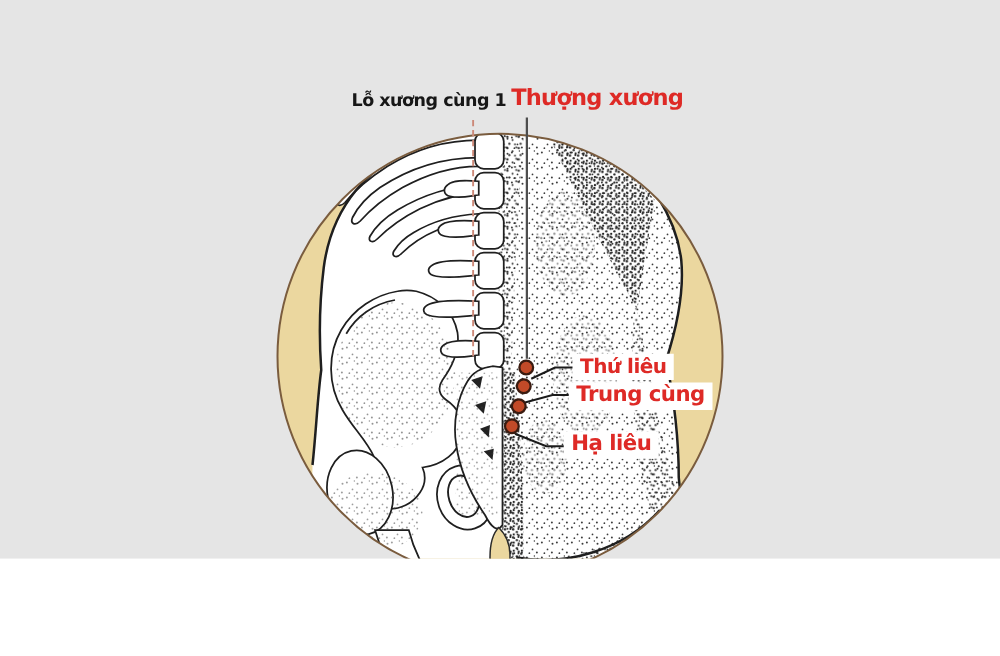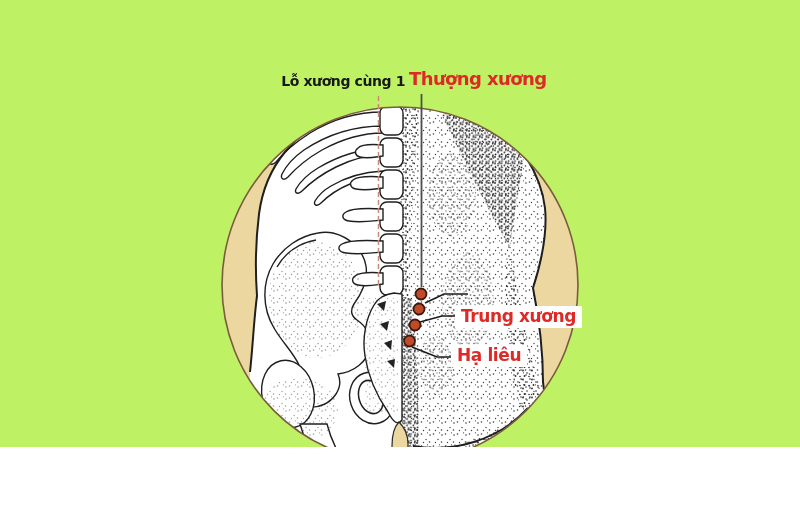--- a/index.html
+++ b/index.html
@@ -1,17 +1,17 @@
 <!DOCTYPE html>
 <html><head>
 <meta charset="utf-8">
 <style>
   html,body{margin:0;padding:0;background:#ffffff;}
   #stage{
-    position:relative;width:800px;height:447px;background:#bef264;overflow:hidden;
+    position:relative;width:800px;height:447px;background:#e5e5e5;overflow:hidden;
     font-family:"DejaVu Sans","Liberation Sans",sans-serif;
   }
   #art{position:absolute;left:0;top:0;width:800px;height:525px;}
   .lbl{position:absolute;white-space:nowrap;font-weight:bold;line-height:1;}
   .lbl-black{color:#171717;font-size:14px;letter-spacing:-0.4px;}
   .lbl-red-big{color:#de2a26;font-size:18px;letter-spacing:-0.6px;}
   .tag{position:absolute;white-space:nowrap;font-weight:bold;color:#de2a26;
        background:#ffffff;padding:2px 6px 3px 6px;line-height:1;letter-spacing:-0.4px;}
   .tag-17{font-size:16px;}
   .tag-18{font-size:17px;}
@@ -156,19 +156,20 @@
       <circle cx="419" cy="309" r="5.5"></circle>
       <circle cx="415" cy="325" r="5.5"></circle>
       <circle cx="409.5" cy="341" r="5.5"></circle>
     </g>
   </svg>
 
   <div class="lbl lbl-black" style="right:395px;top:74px;">Lỗ xương cùng 1</div>
 
   <div class="lbl lbl-red-big" style="left:409px;top:70px;">Thượng xương</div>
 
+  <div class="tag tag-17" style="left:458px;top:283px;">Thứ liêu</div>
 
-  <div class="tag tag-18" style="left:455px;top:306px;">Trung xương</div>
+  <div class="tag tag-18" style="left:455px;top:306px;">Trung cùng</div>
 
   <div class="tag tag-18" style="left:451px;top:345px;">Hạ liêu</div>
 
   <div id="bottom-rule"></div>
 </div>
 
 </body></html>

